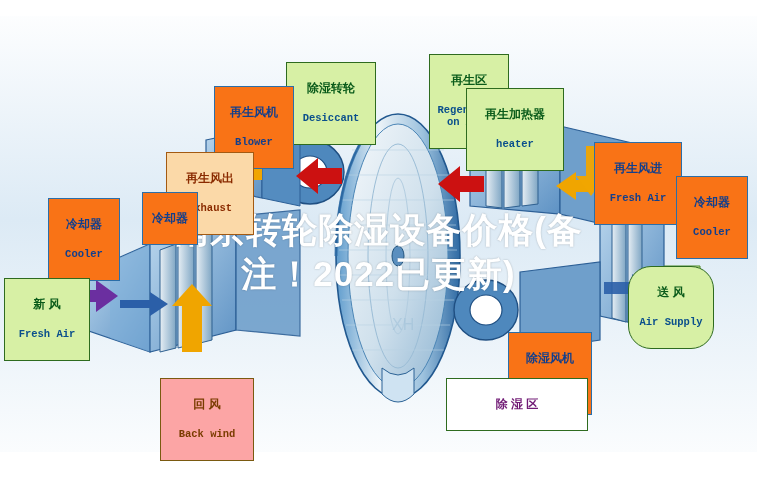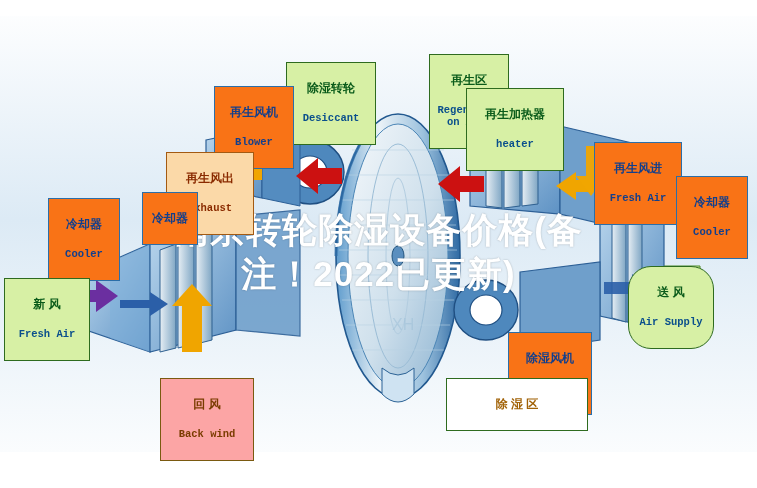--- a/index.html
+++ b/index.html
@@ -37,21 +37,21 @@
 
   .l-orange{background:#fbd9a8;color:#8a2b00;border-color:#a35a12;}
   .l-orange .cn{color:#8a2b00;}
   .l-orange .en{color:#8a2b00;}
 
   .l-yellow{background:#fca5a5;color:#7a3c00;border-color:#7a5a10;}
   .l-yellow .cn{color:#7a3c00;}
   .l-yellow .en{color:#7a3c00;}
 
   .l-white{background:#ffffff;color:#0a5b1a;border-color:#2e6b1f;}
-  .l-white .cn{color:#a16207;}
+  .l-white .cn{color:#701a75;}
   .l-white .en{color:#0a5b1a;}
 
   .watermark{
     position:absolute;
     left:0;right:0;
     top:208px;
     text-align:center;
     font-size:35px;
     font-weight:bold;
     color:#ffffff;

